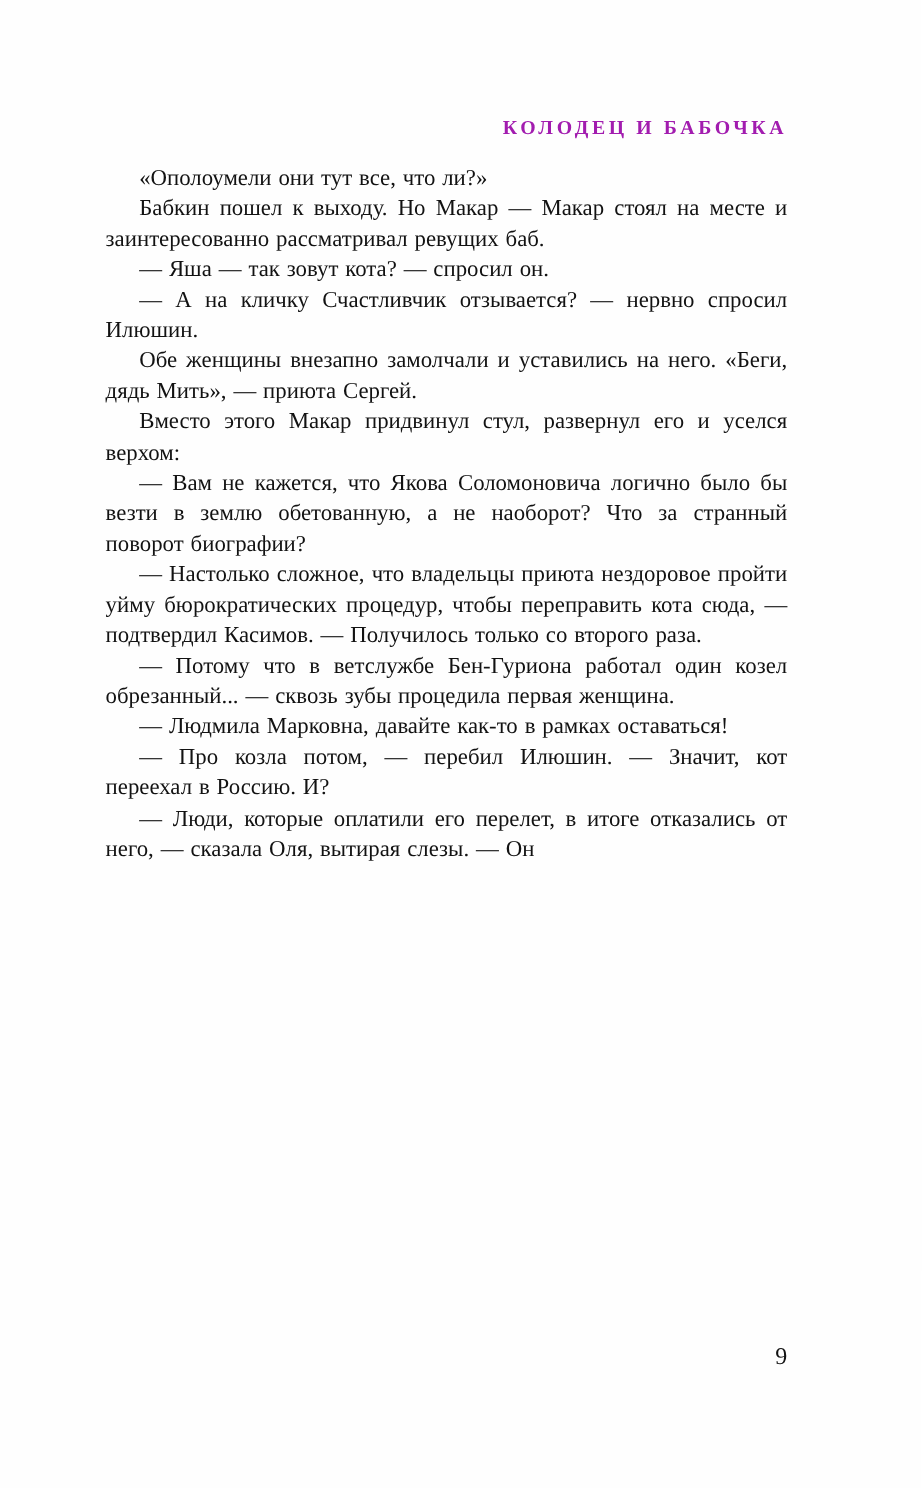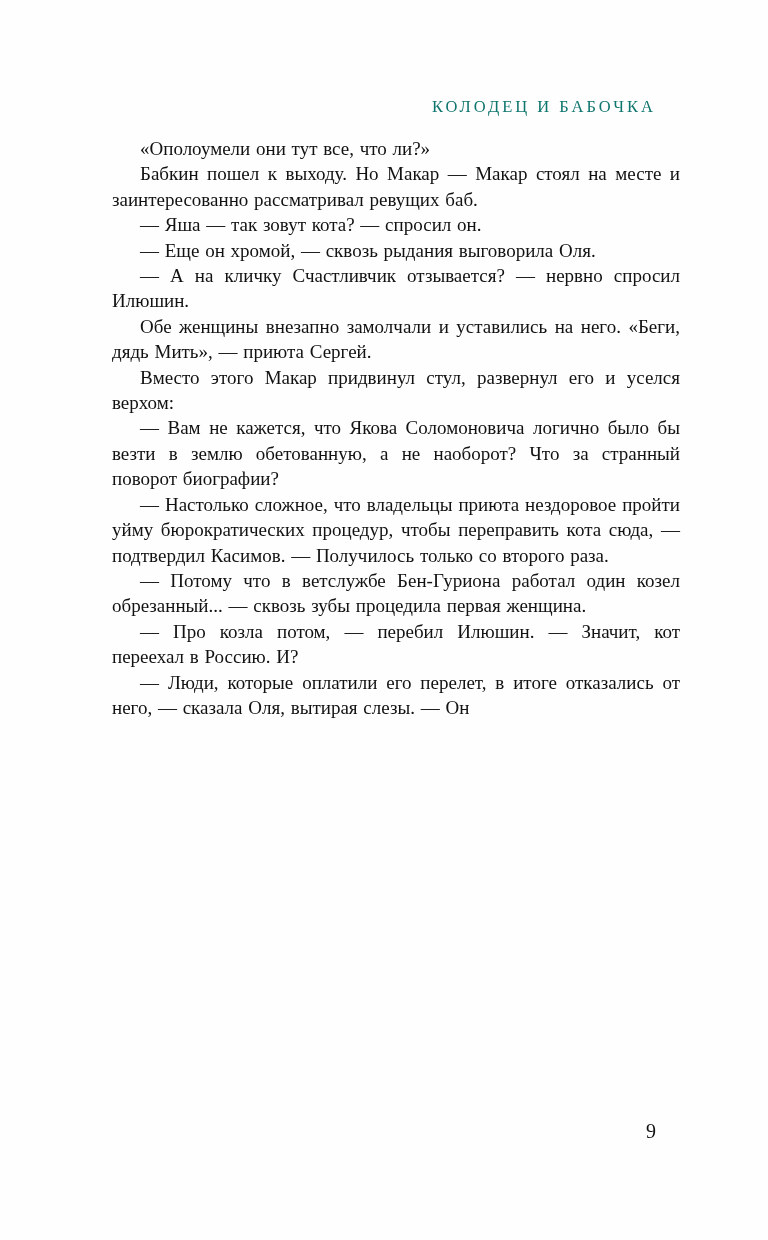--- a/index.html
+++ b/index.html
@@ -15,32 +15,31 @@
     font-family: "Liberation Serif", "DejaVu Serif", serif;
     color: #121212;
     overflow: hidden;
   }
   .running-header {
     position: absolute;
     top: 97px;
     left: 88px;
     right: 112px;
     text-align: right;
-    font-weight: 400;
+    font-weight: 700;
     font-size: 16.5px;
     letter-spacing: 3px;
-    color: #0f766e;
+    color: #a21caf;
     white-space: nowrap;
   }
   .text-block {
     position: absolute;
     top: 136px;
     left: 88px;
     width: 568px;
-    margin-left: 24px;
   }
   .para {
     margin: 0;
     text-indent: 28px;
     text-align: justify;
     font-size: 19px;
     line-height: 25.4px;
     word-spacing: 1px;
   }
   .page-number {
@@ -56,26 +55,26 @@
 <body>
 
 <div class="page">
 
   <div class="running-header">КОЛОДЕЦ И БАБОЧКА</div>
 
   <div class="text-block">
       <p class="para">«Ополоумели они тут все, что ли?»</p>
       <p class="para">Бабкин пошел к выходу. Но Макар — Макар стоял на месте и заинтересованно рассматривал ревущих баб.</p>
       <p class="para">— Яша — так зовут кота? — спросил он.</p>
-      <p class="para">— Еще он хромой, — сквозь рыдания выговорила Оля.</p>
       <p class="para">— А на кличку Счастливчик отзывается? — нервно спросил Илюшин.</p>
       <p class="para">Обе женщины внезапно замолчали и уставились на него. «Беги, дядь Мить», — приюта Сергей.</p>
       <p class="para">Вместо этого Макар придвинул стул, развернул его и уселся верхом:</p>
       <p class="para">— Вам не кажется, что Якова Соломоновича логично было бы везти в землю обетованную, а не наоборот? Что за странный поворот биографии?</p>
       <p class="para">— Настолько сложное, что владельцы приюта нездоровое пройти уйму бюрократических процедур, чтобы переправить кота сюда, — подтвердил Касимов. — Получилось только со второго раза.</p>
       <p class="para">— Потому что в ветслужбе Бен-Гуриона работал один козел обрезанный... — сквозь зубы процедила первая женщина.</p>
+      <p class="para">— Людмила Марковна, давайте как-то в рамках оставаться!</p>
       <p class="para">— Про козла потом, — перебил Илюшин. — Значит, кот переехал в Россию. И?</p>
       <p class="para">— Люди, которые оплатили его перелет, в итоге отказались от него, — сказала Оля, вытирая слезы. — Он</p>
     </div>
 
   <div class="page-number">9</div>
 
 </div>
 
 </body></html>

